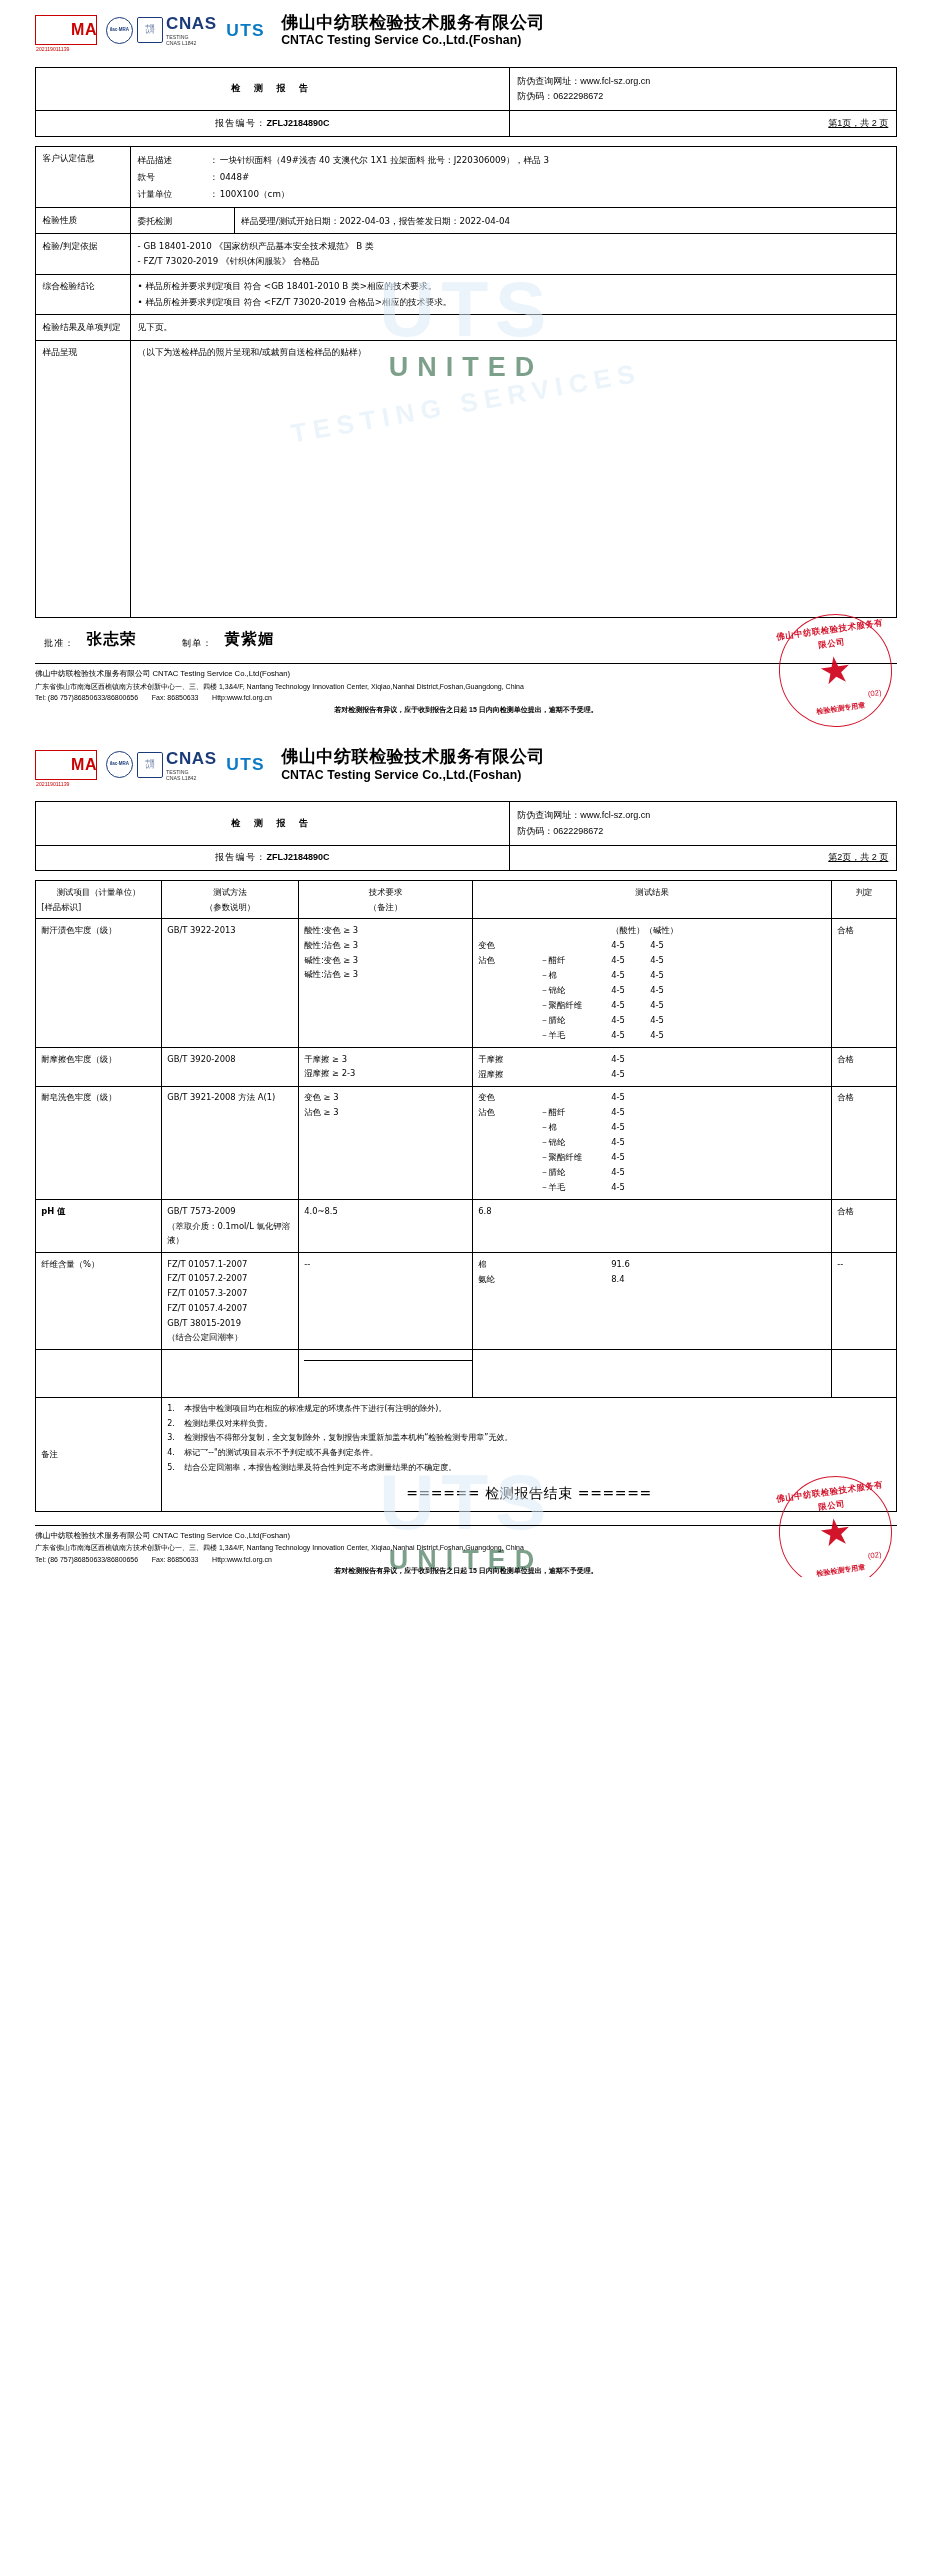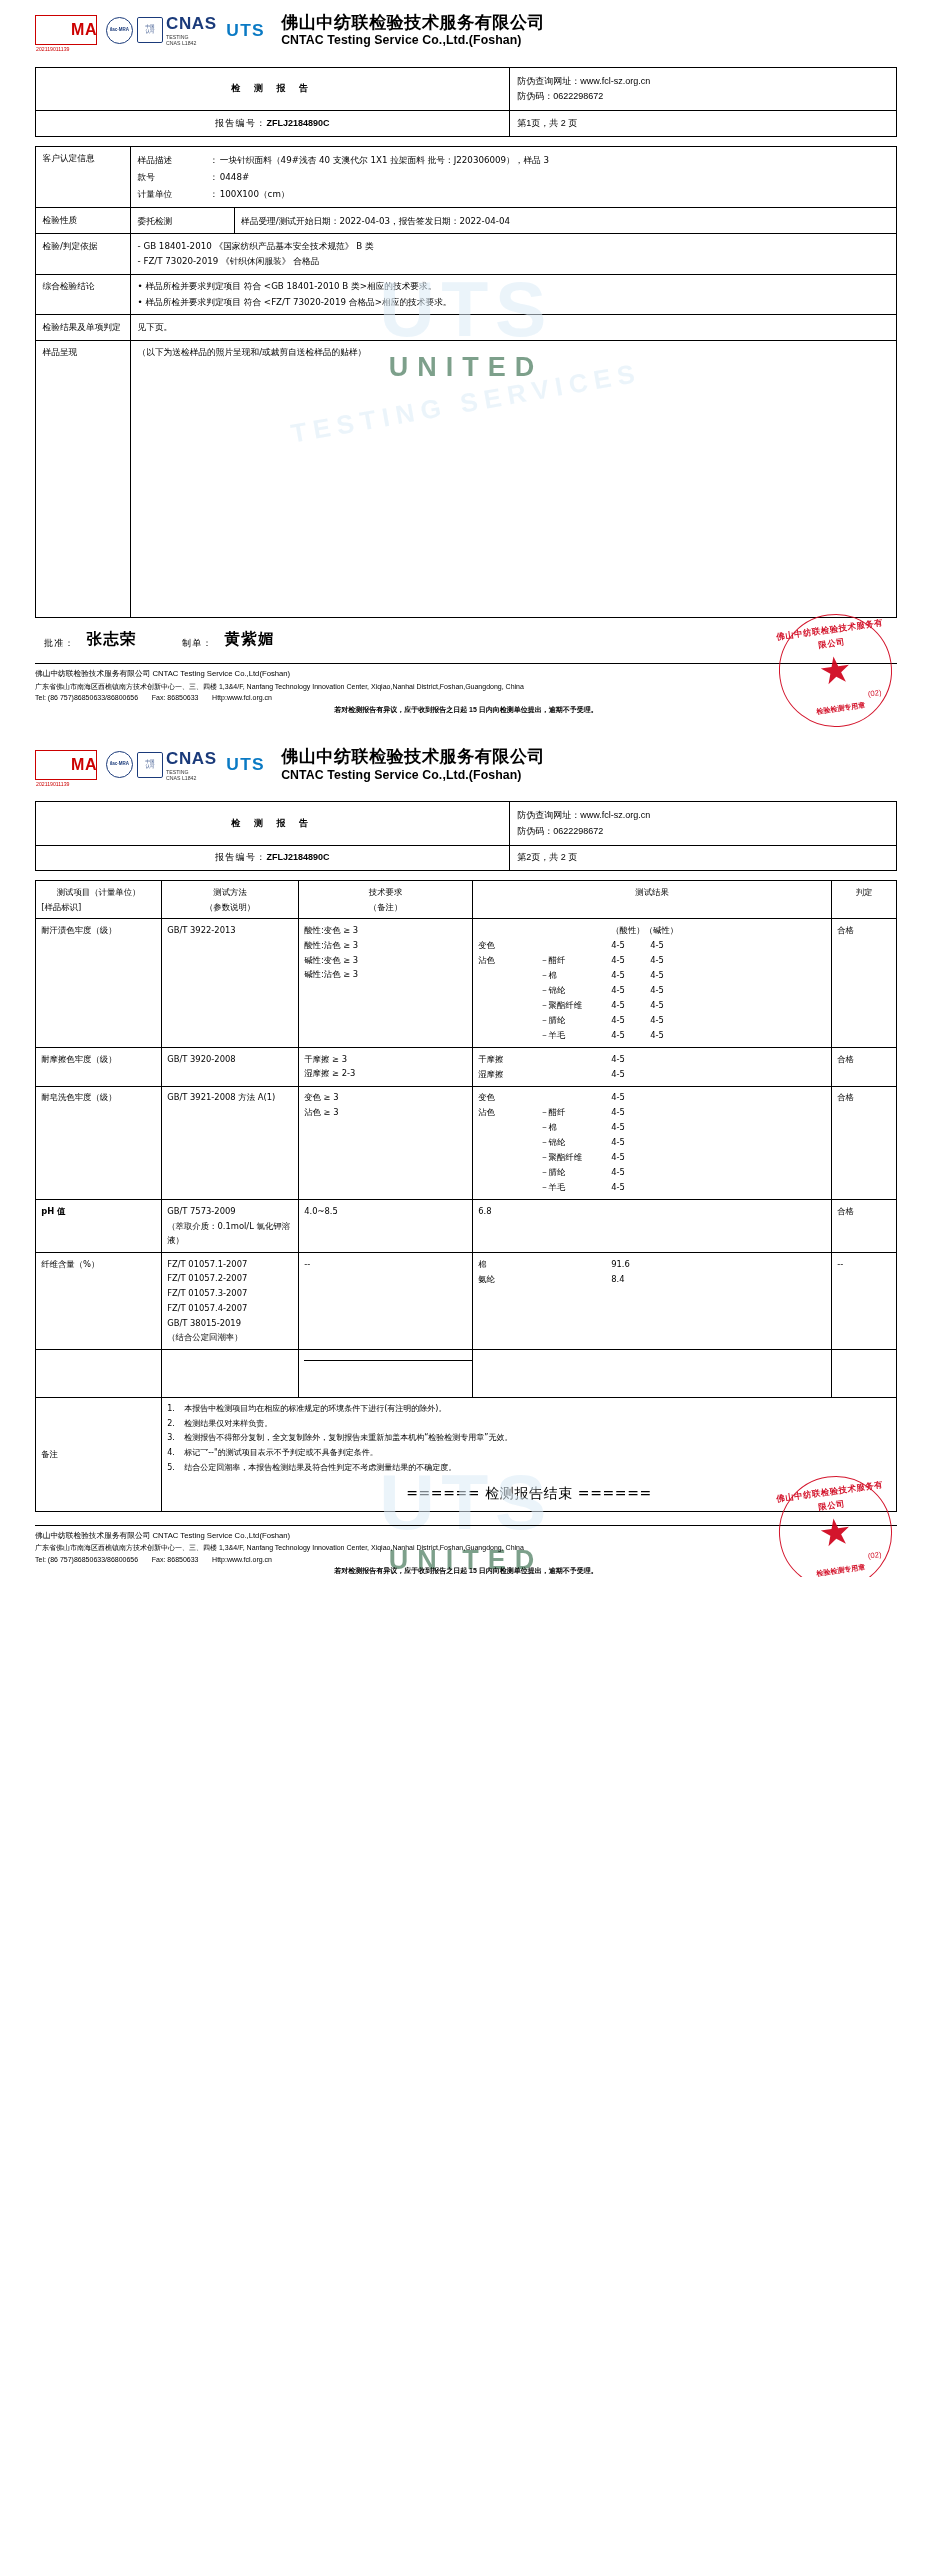--- a/index.html
+++ b/index.html
@@ -95,21 +95,21 @@
   .t-report-title {
     text-align: center;
     font-size: 13.5px;
     font-weight: bold;
     letter-spacing: 5.2px;
     font-family: "DejaVu Sans", sans-serif;
   }
   .t-anti { font-size: 8.4px; line-height: 1.7; }
   .t-no { font-size: 9.7px; font-weight: bold; }
   .t-no .lbl { font-weight: normal; letter-spacing: 1.3px; }
-  .t-page { font-size: 9px; text-align: left; }
+  .t-page { font-size: 9px; text-align: right; text-decoration: underline; }
   .center { text-align: center; }
   
   .info-table {
     width: 100%;
     border-collapse: collapse;
     margin-top: 9px;
     table-layout: fixed;
   }
   .info-table td {
     border: 0.6px solid #000;

